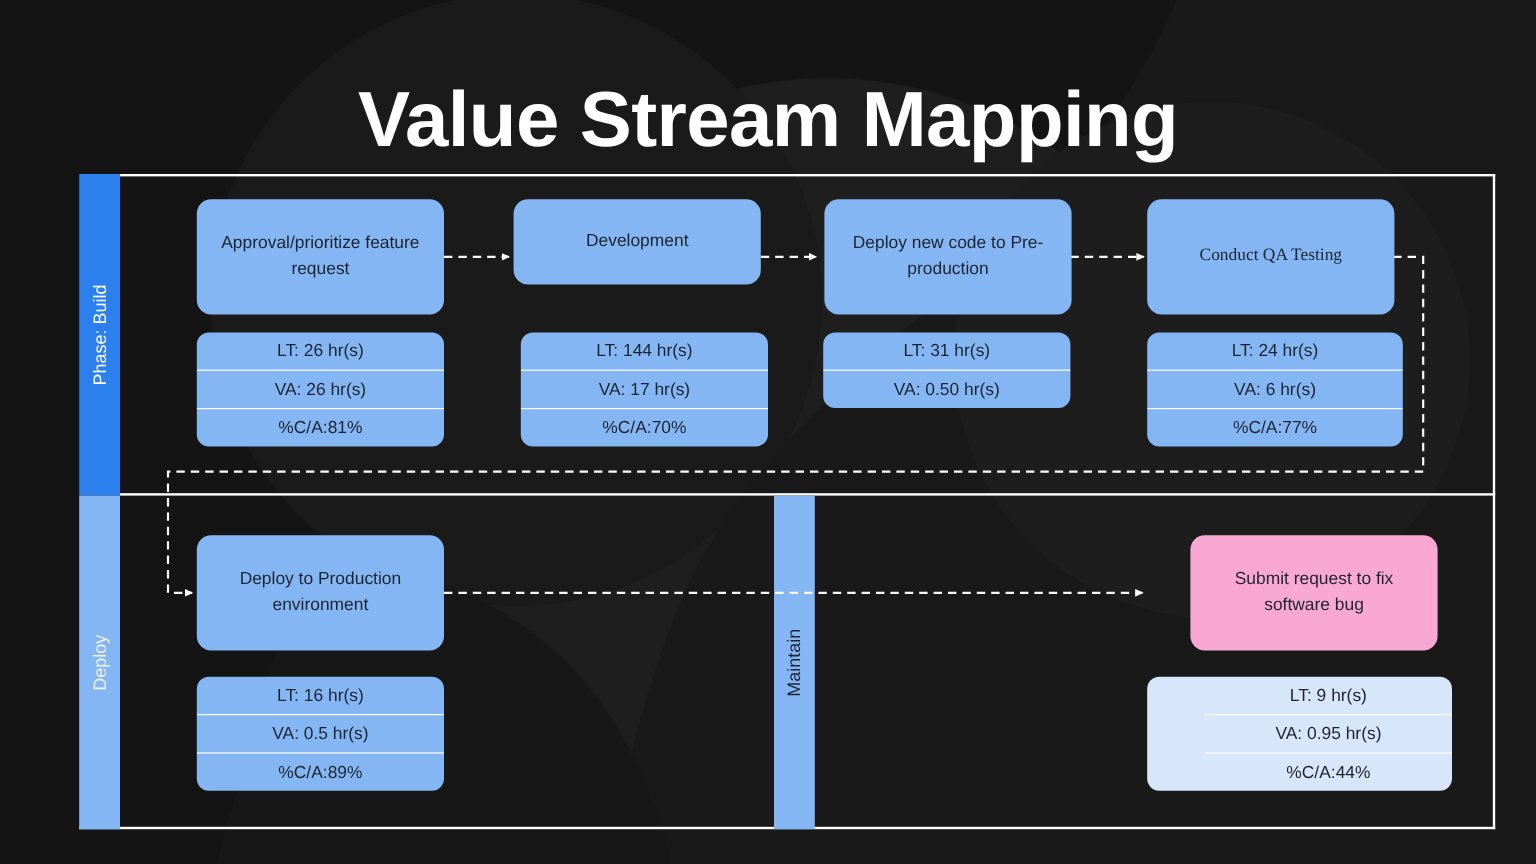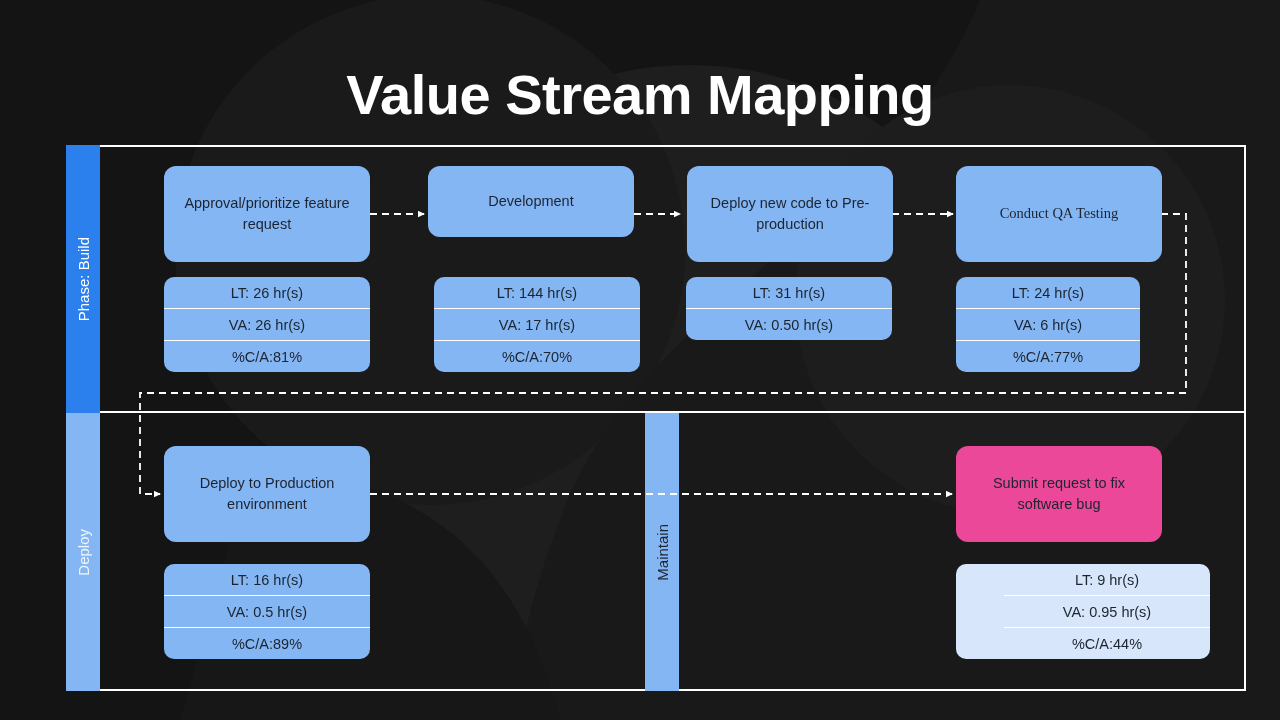--- a/index.html
+++ b/index.html
@@ -25,21 +25,21 @@
     z-index: 0;
   }
 
   
   #title {
     position: absolute;
     top: 62px;
     left: 0;
     width: 1280px;
     text-align: center;
-    font-size: 56px;
+    font-size: 65px;
     font-weight: bold;
     letter-spacing: -0.5px;
     color: #ffffff;
     z-index: 5;
   }
 
   
   #frame {
     position: absolute;
     left: 66px;
@@ -106,21 +106,21 @@
     justify-content: center;
     text-align: center;
     font-size: 14.5px;
     line-height: 1.45;
     color: #1d2430;
     padding: 6px 12px;
     box-sizing: border-box;
     z-index: 6;
   }
   .process-box.tone-primary { background: #84b6f4; }
-  .process-box.tone-light   { background: #ec4899; }
+  .process-box.tone-light   { background: #f9a8d4; margin-left: 36px; }
 
   
   .metric-stack {
     position: absolute;
     border-radius: 10px;
     overflow: hidden;
     z-index: 6;
   }
   .metric-stack.tone-primary { background: #84b6f4; }
   .metric-stack.tone-light   { background: #d7e6fa; }
@@ -203,21 +203,21 @@
   <span>Deploy new code to Pre-production</span>
 </div>
 <div class="metric-stack tone-primary" style="left:686px; top:277px; width:206px;">
   <div class="metric-row">LT: 31 hr(s)</div>
   <div class="metric-row">VA: 0.50 hr(s)</div>
 </div>
 
 <div class="process-box tone-primary" style="left:956px; top:166px; width:206px; height:96px;font-family:Liberation Serif, serif;">
   <span>Conduct QA Testing</span>
 </div>
-<div class="metric-stack tone-primary" style="left:956px; top:277px; width:184px;">
+<div class="metric-stack tone-primary" style="left:956px; top:277px; width:213px;">
   <div class="metric-row">LT: 24 hr(s)</div>
   <div class="metric-row">VA: 6 hr(s)</div>
   <div class="metric-row">%C/A:77%</div>
 </div>
 
 <div class="process-box tone-primary" style="left:164px; top:446px; width:206px; height:96px;">
   <span>Deploy to Production environment</span>
 </div>
 <div class="metric-stack tone-primary" style="left:164px; top:564px; width:206px;">
   <div class="metric-row">LT: 16 hr(s)</div>

